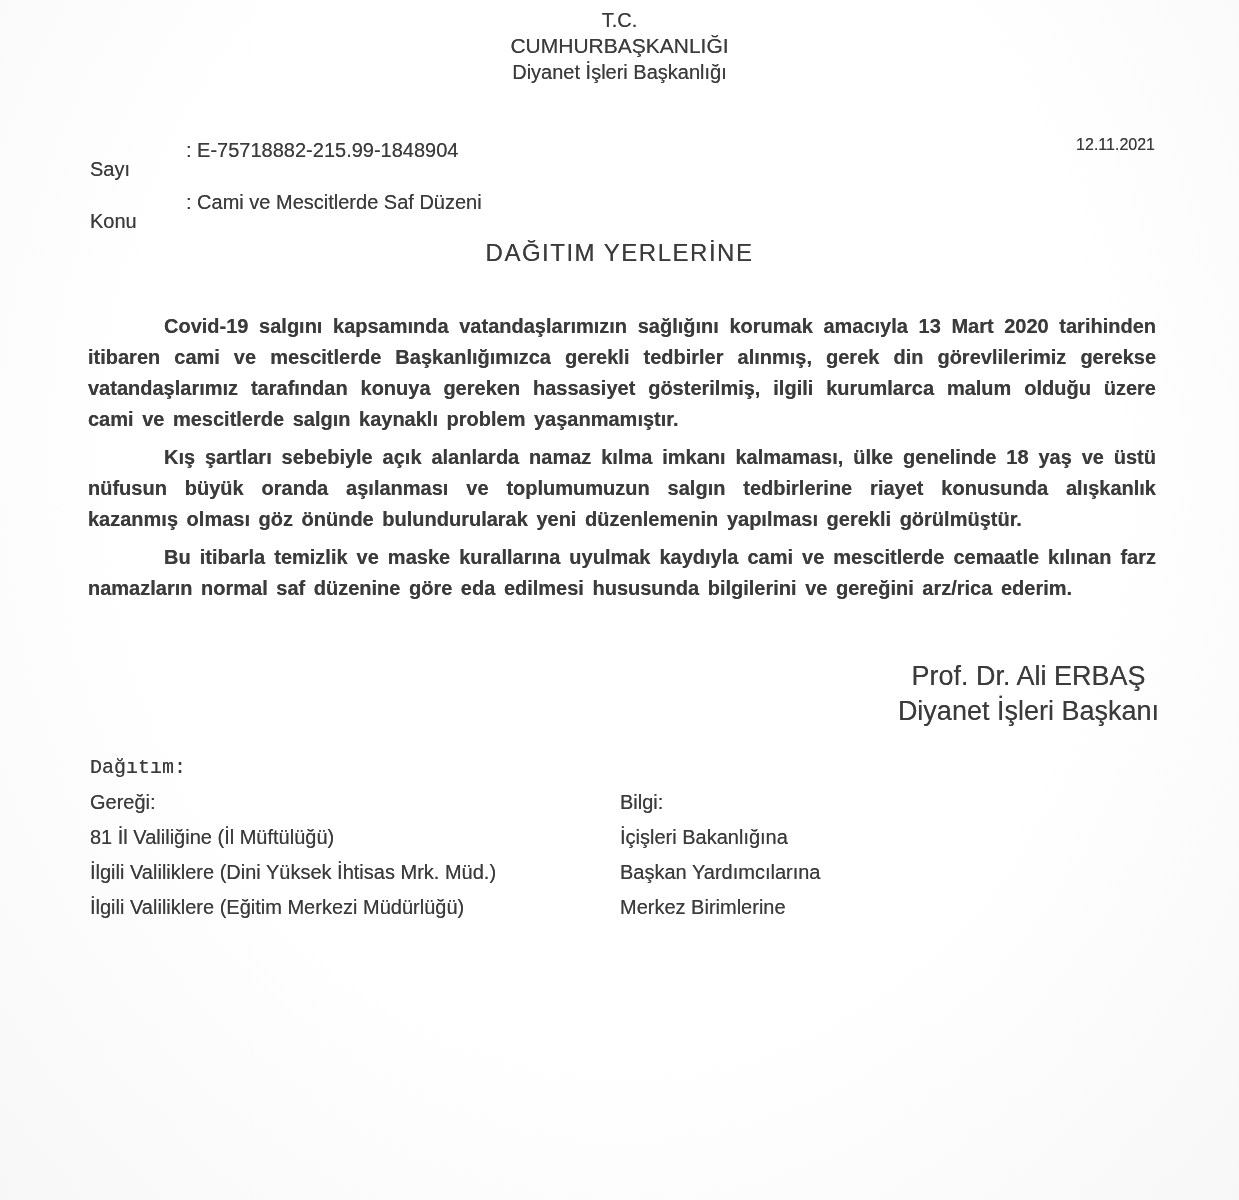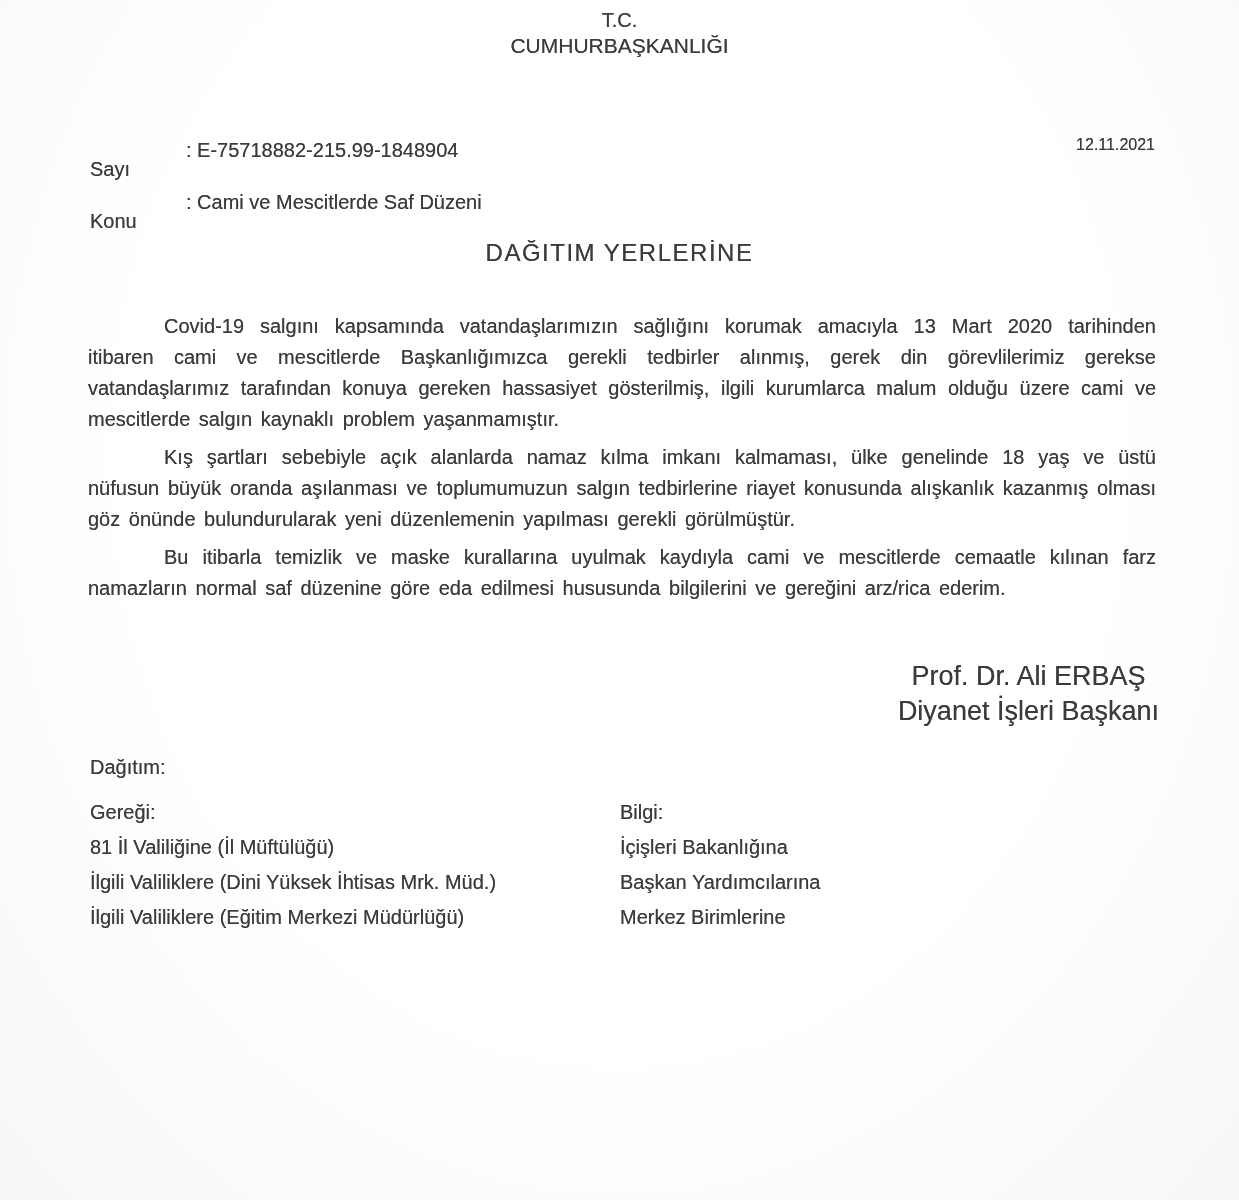--- a/index.html
+++ b/index.html
@@ -69,20 +69,21 @@
   
   .body-text {
     position: absolute;
     top: 311px;
     left: 88px;
     width: 1068px;
     font-size: 20px;
     line-height: 31px;
     text-align: justify;
     word-spacing: 3px;
+    font-weight: bold;
   }
   .body-text p {
     margin: 0 0 7px 0;
     text-indent: 76px;
   }
 
   
   .signature {
     position: absolute;
     top: 659px;
@@ -94,33 +95,34 @@
 
   
   .distribution {
     position: absolute;
     top: 750px;
     left: 90px;
     width: 1070px;
     font-size: 20px;
     line-height: 35px;
   }
-  .dist-heading { margin-bottom: 10px; }
+  .dist-heading { margin-bottom: 0; font-family: Liberation Mono, monospace; }
   .dist-cols { display: flex; }
   .dist-col-geregi { width: 530px; }
   .dist-col-bilgi { width: 460px; }
 </style>
 </head>
 <body>
 
 <div class="page">
 
   <div class="letterhead">
     <div>T.C.</div>
     <div class="org-name">CUMHURBAŞKANLIĞI</div>
+    <div>Diyanet İşleri Başkanlığı</div>
   </div>
 
   <div class="meta">
     <div class="meta-row">
       <span class="meta-label">Sayı</span>
       <span class="meta-value">: E-75718882-215.99-1848904</span>
     </div>
     <div class="meta-row">
       <span class="meta-label">Konu</span>
       <span class="meta-value">: Cami ve Mescitlerde Saf Düzeni</span>

